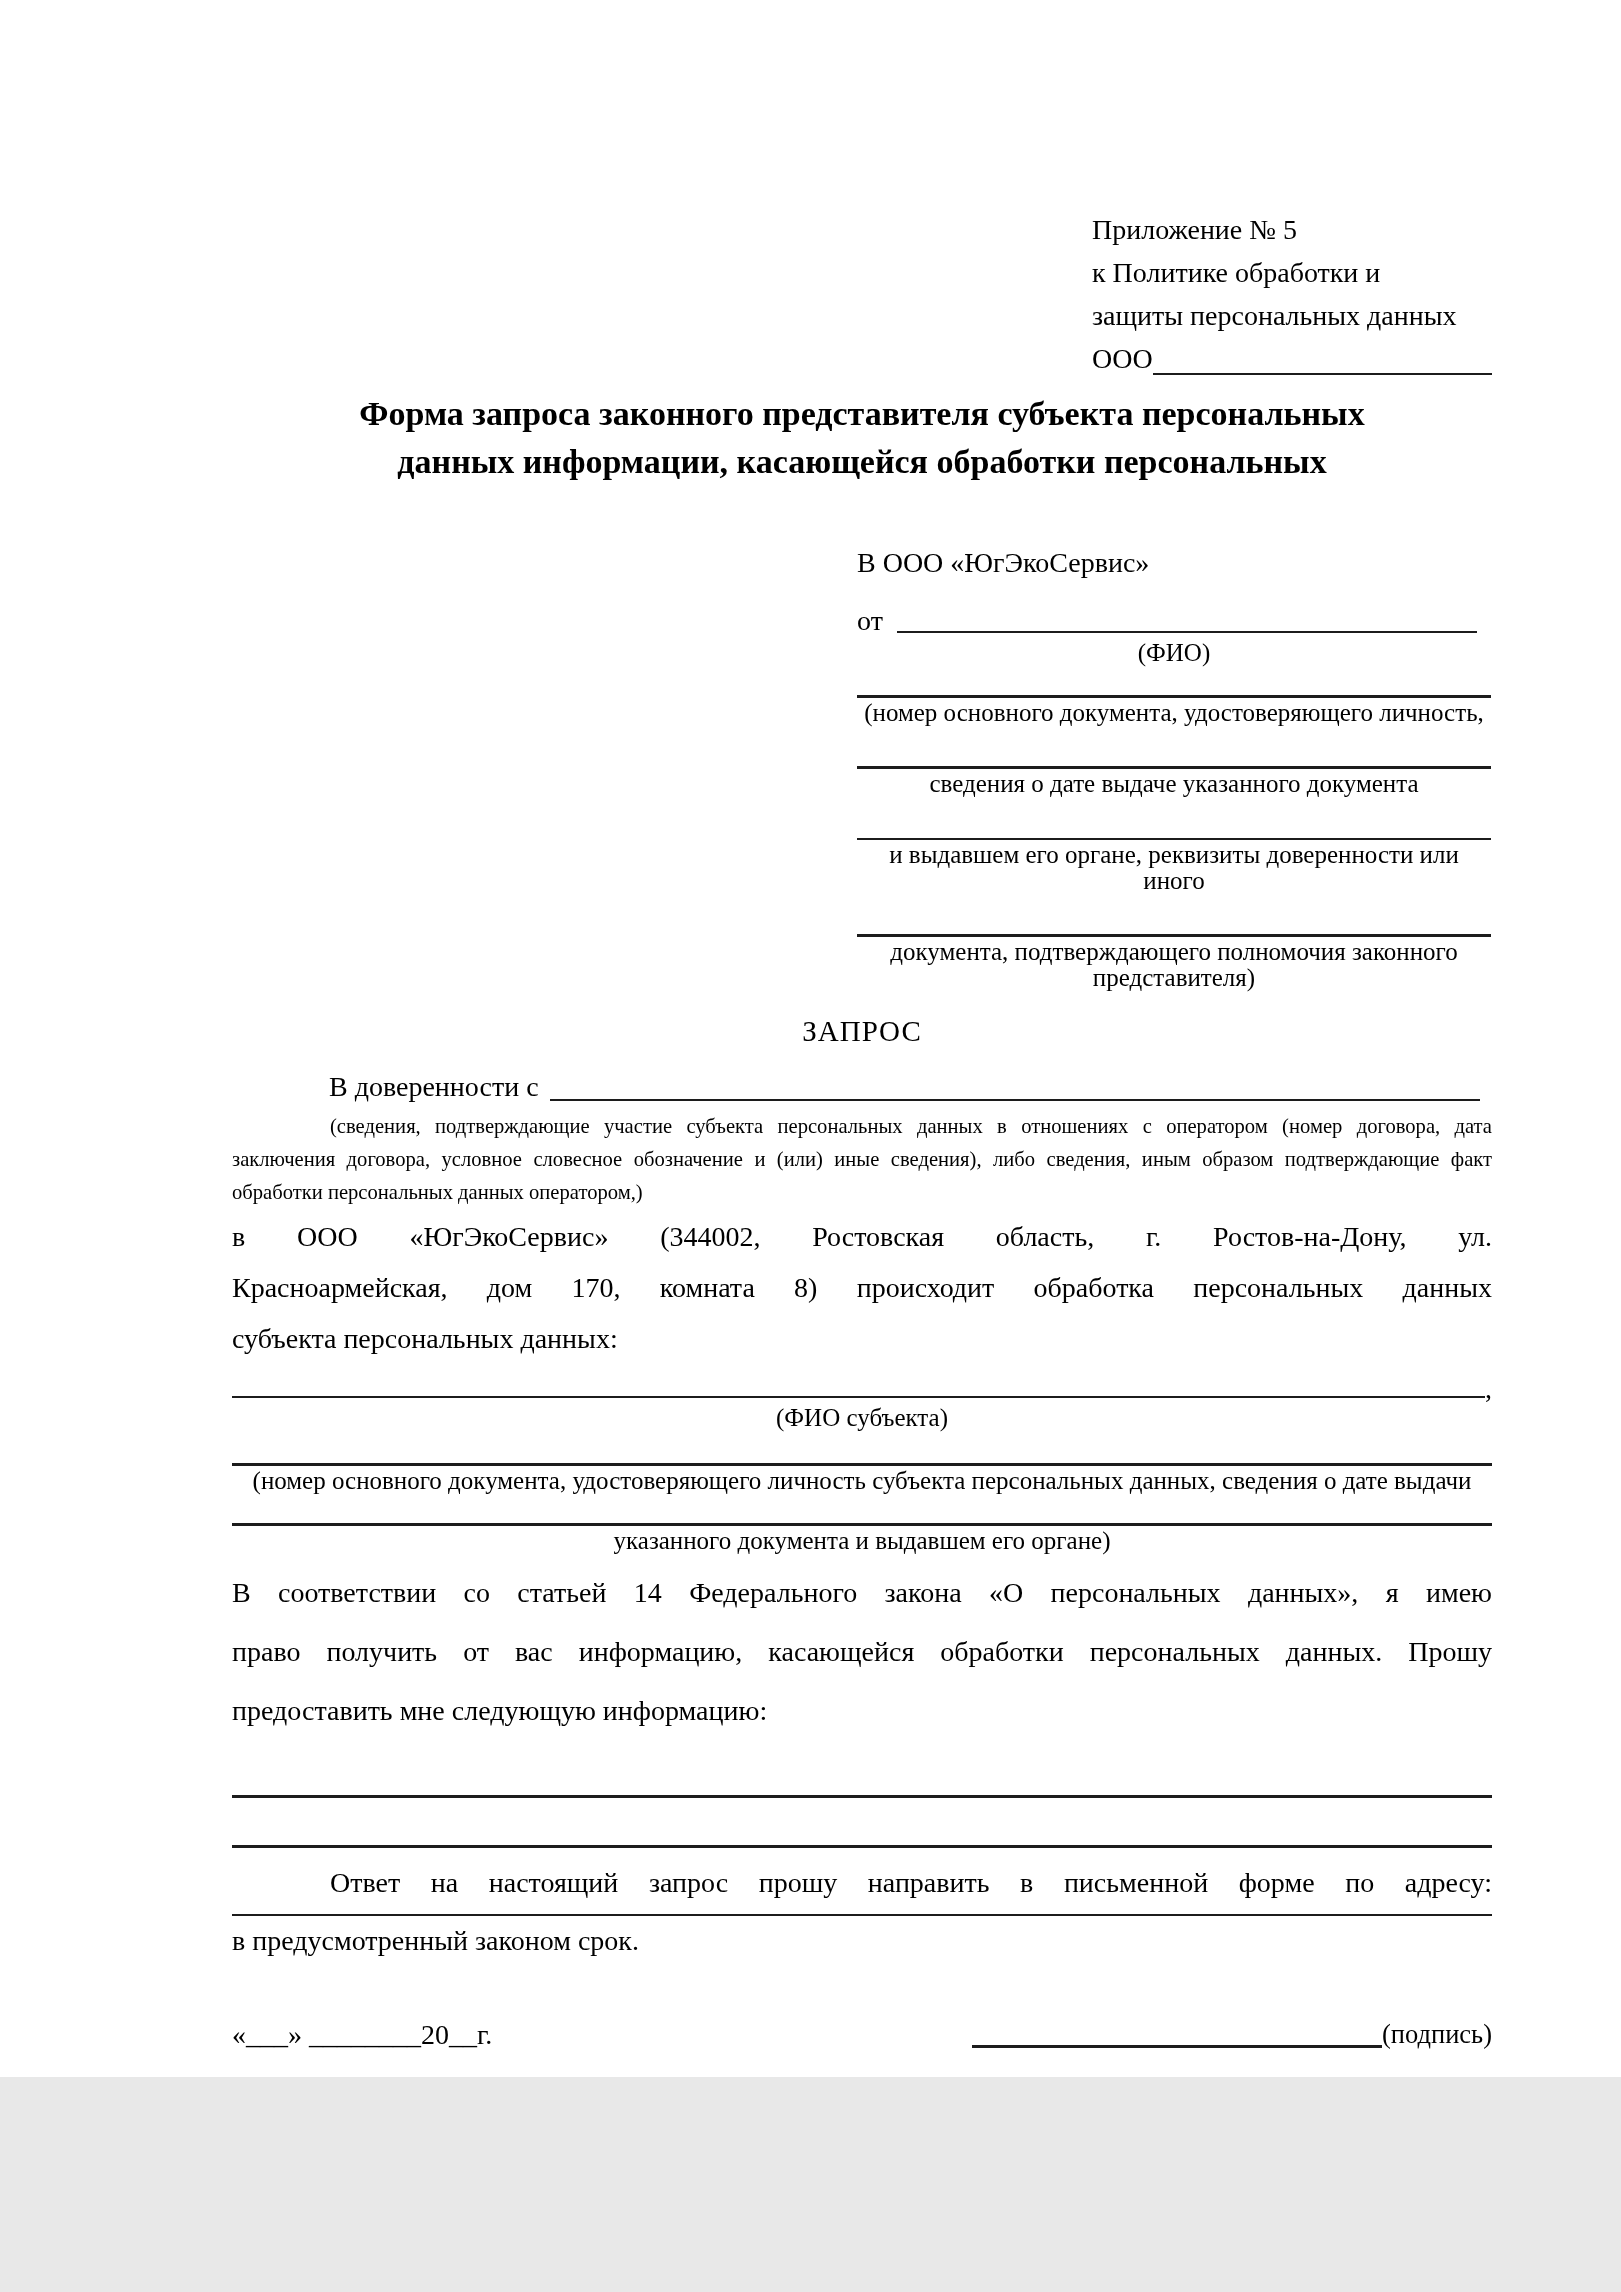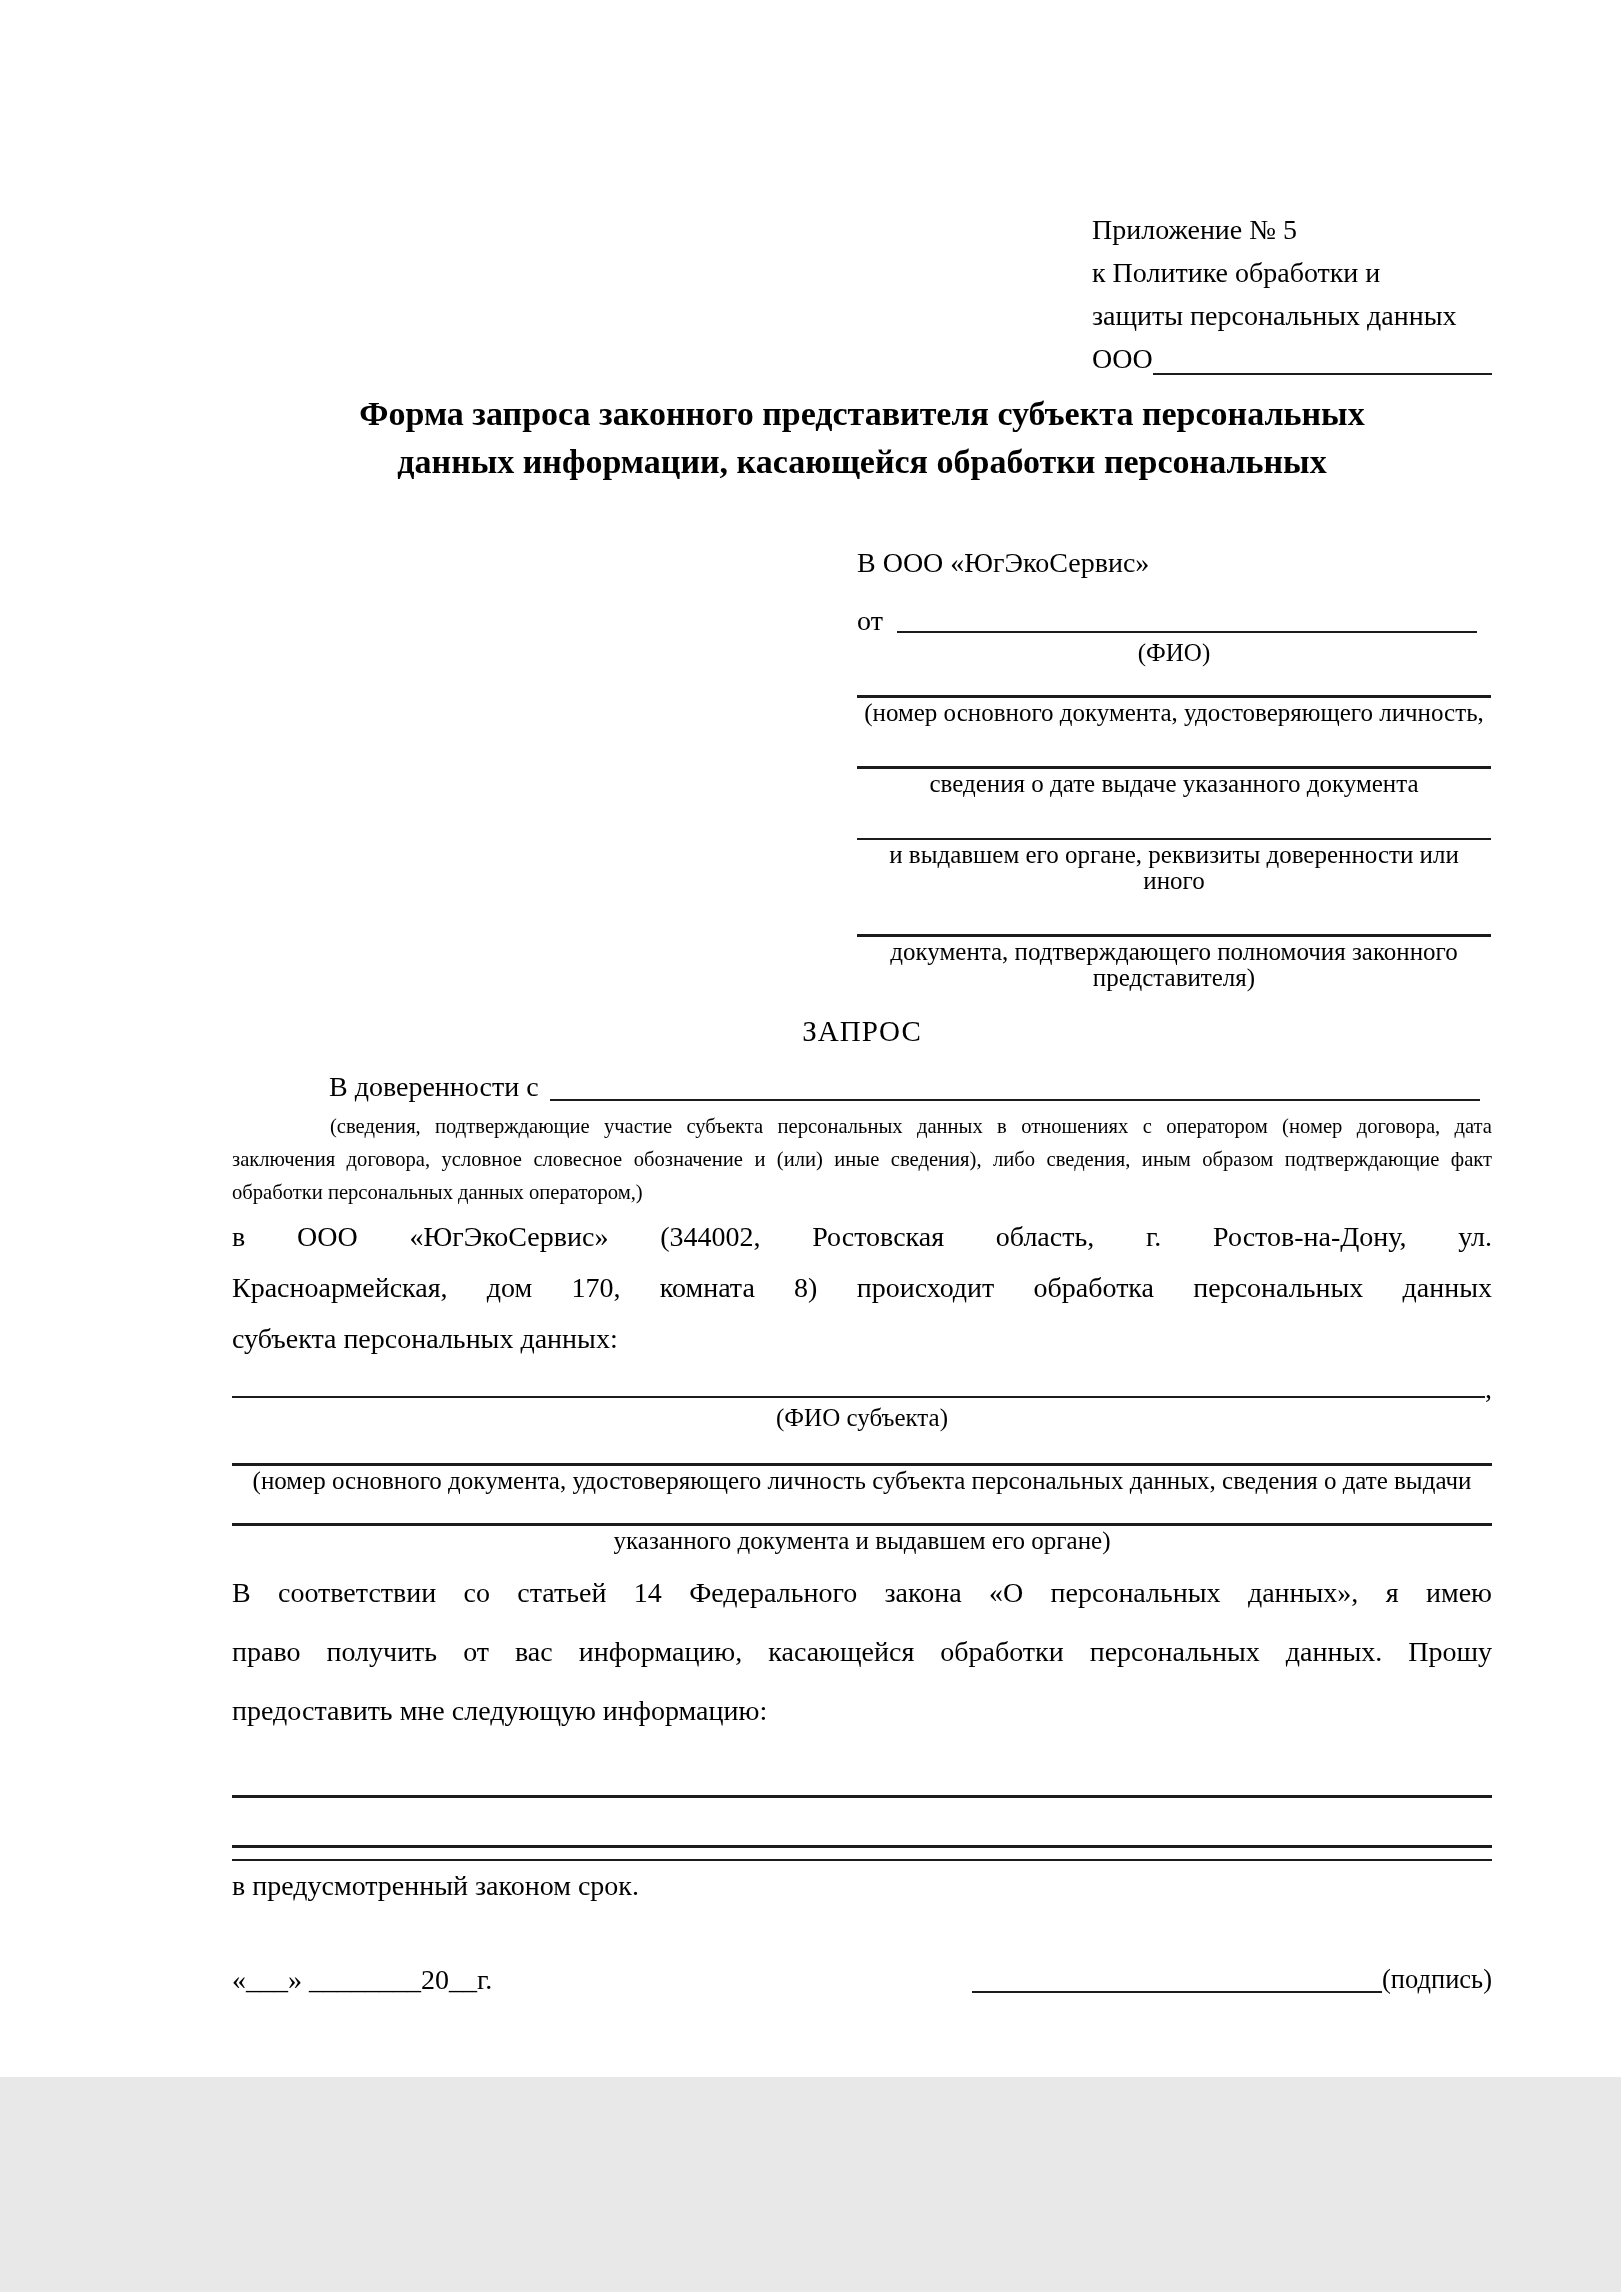--- a/index.html
+++ b/index.html
@@ -171,20 +171,21 @@
 
   <div class="law-par">
     <div class="jl">В соответствии со статьей 14 Федерального закона «О персональных данных», я имею</div>
     <div class="jl">право получить от вас информацию, касающейся обработки персональных данных. Прошу</div>
     <div>предоставить мне следующую информацию:</div>
   </div>
 
   <div class="rule blank-1"></div>
   <div class="rule blank-2"></div>
 
+  <div class="reply-1 jl ind">Ответ на настоящий запрос прошу направить в письменной форме по адресу:</div>
   <div class="row reply-2">
     <span class="fill"></span>
     <span class="tail">в предусмотренный законом срок.</span>
   </div>
 
   <div class="row signature-row">
     <span class="date">«___» ________20__г.</span>
     <span class="sig-group">
       <span class="sig-line"></span>
       <span class="sig-caption">(подпись)</span>

